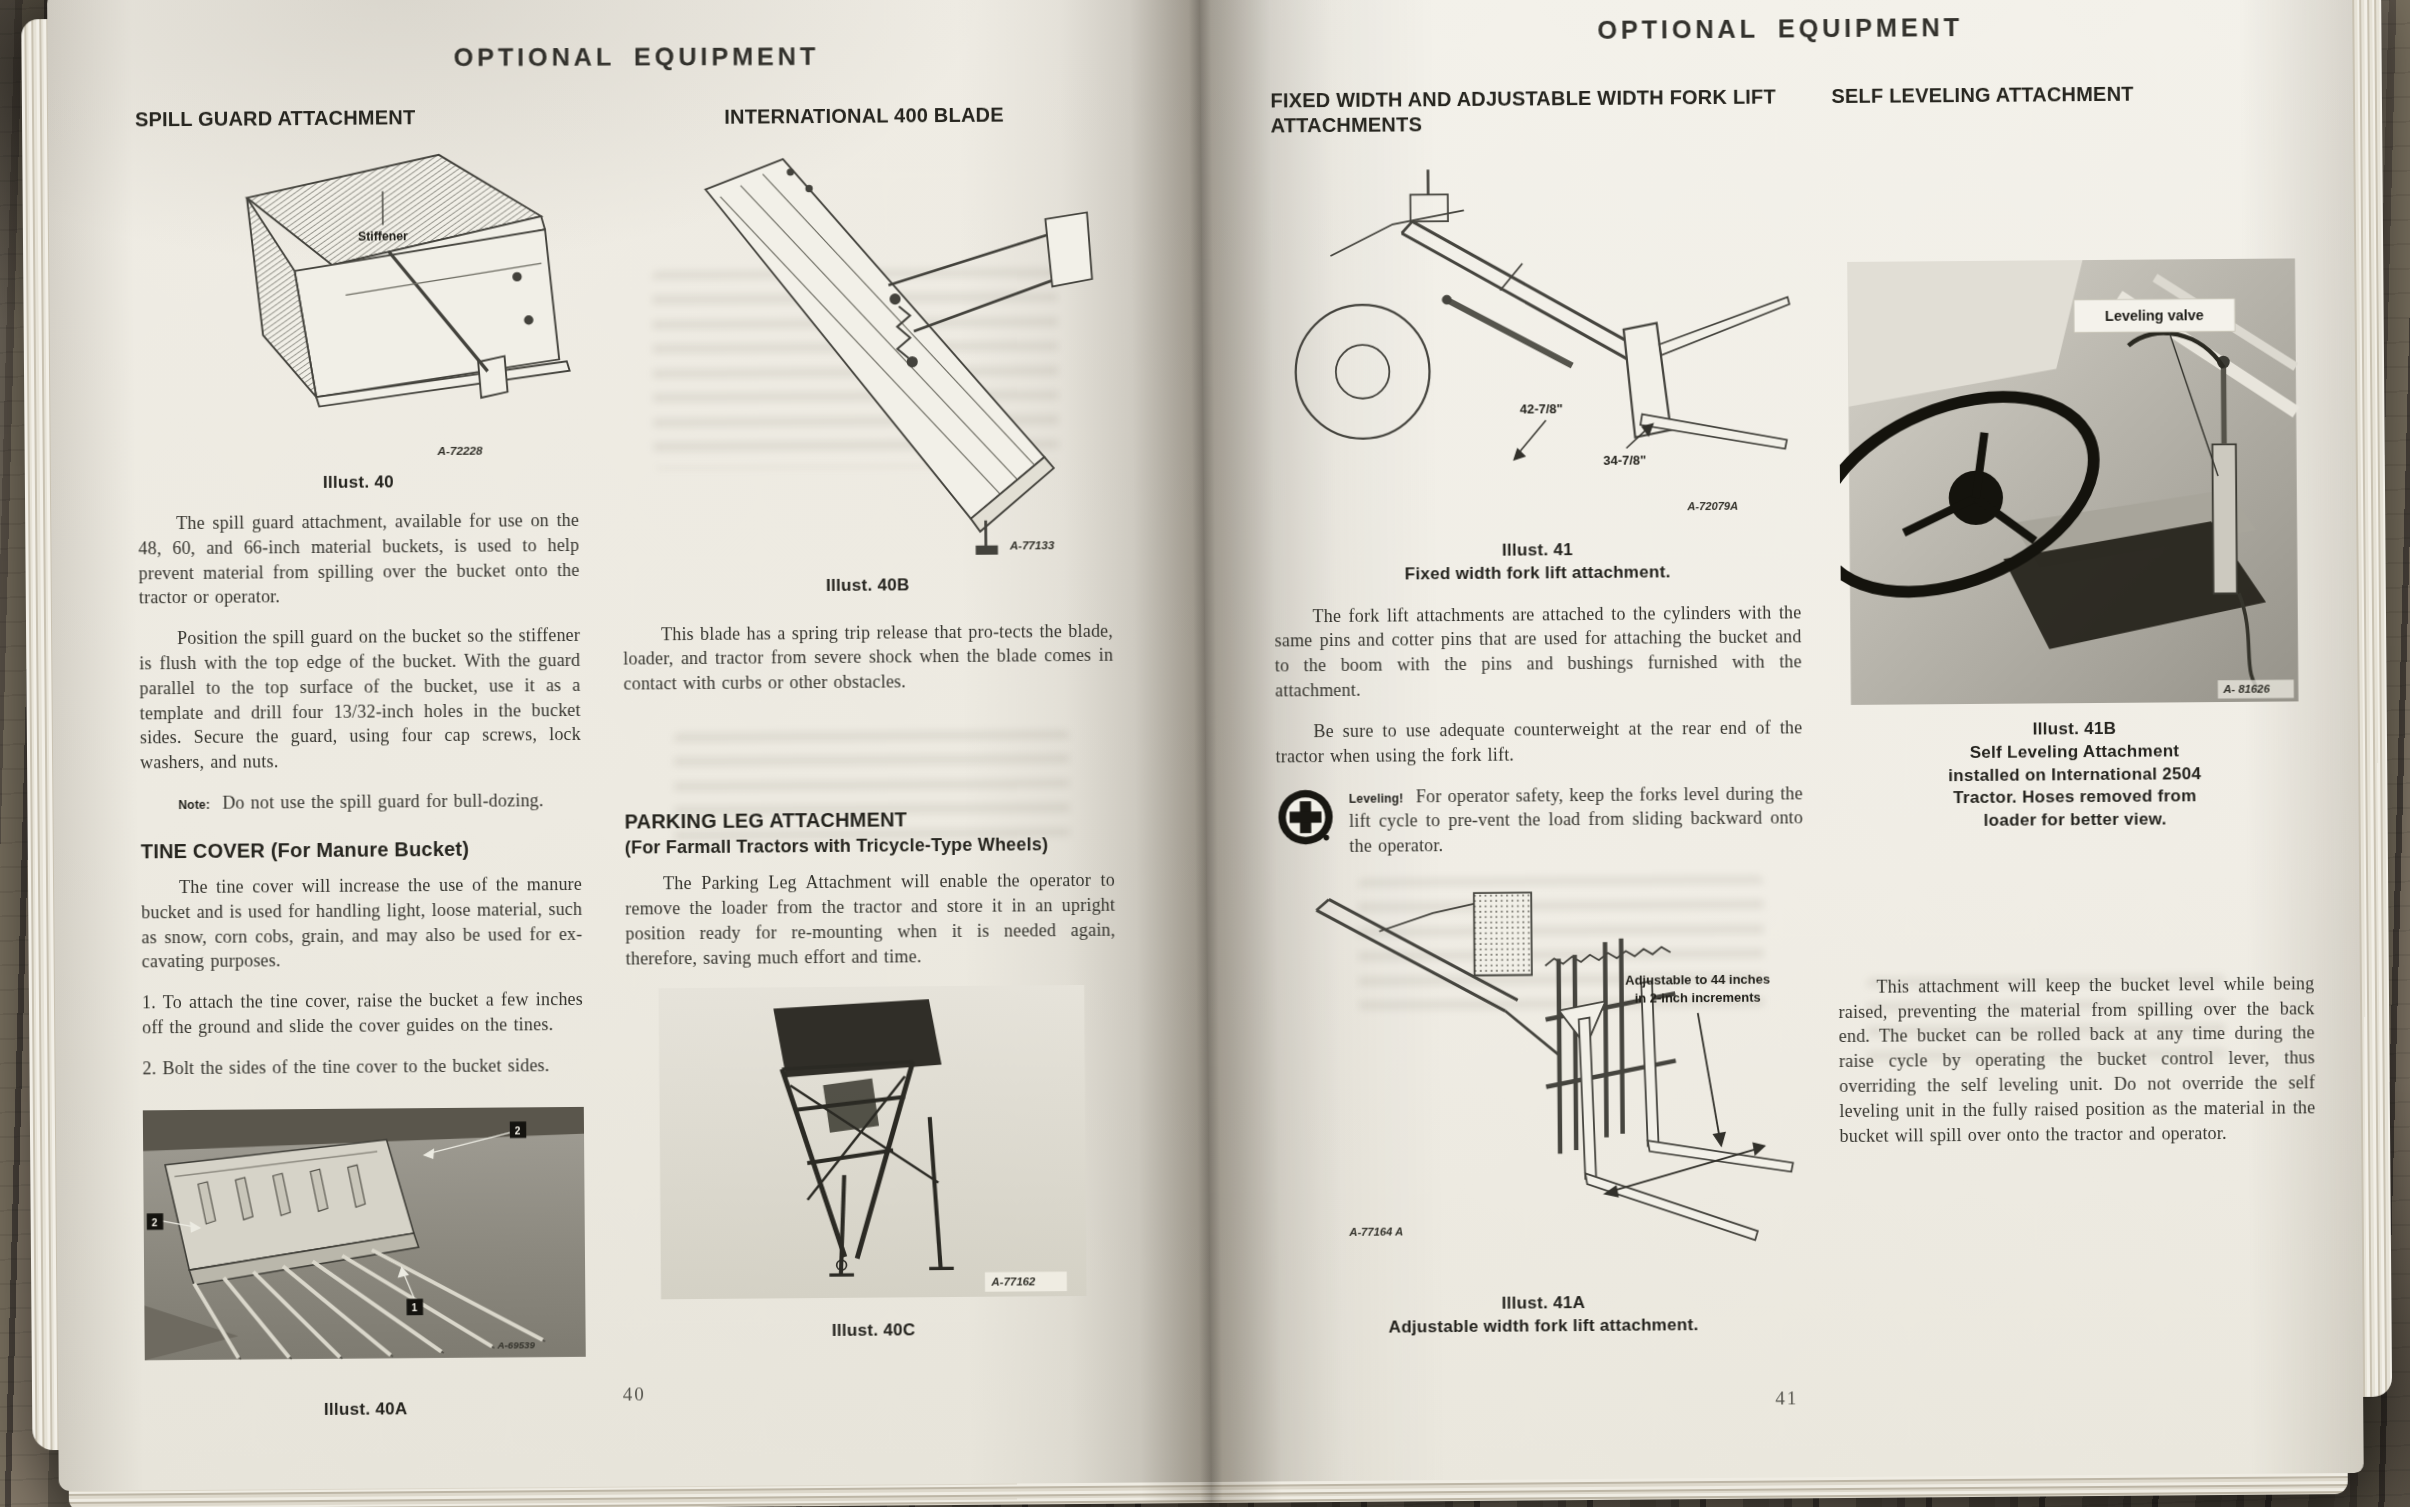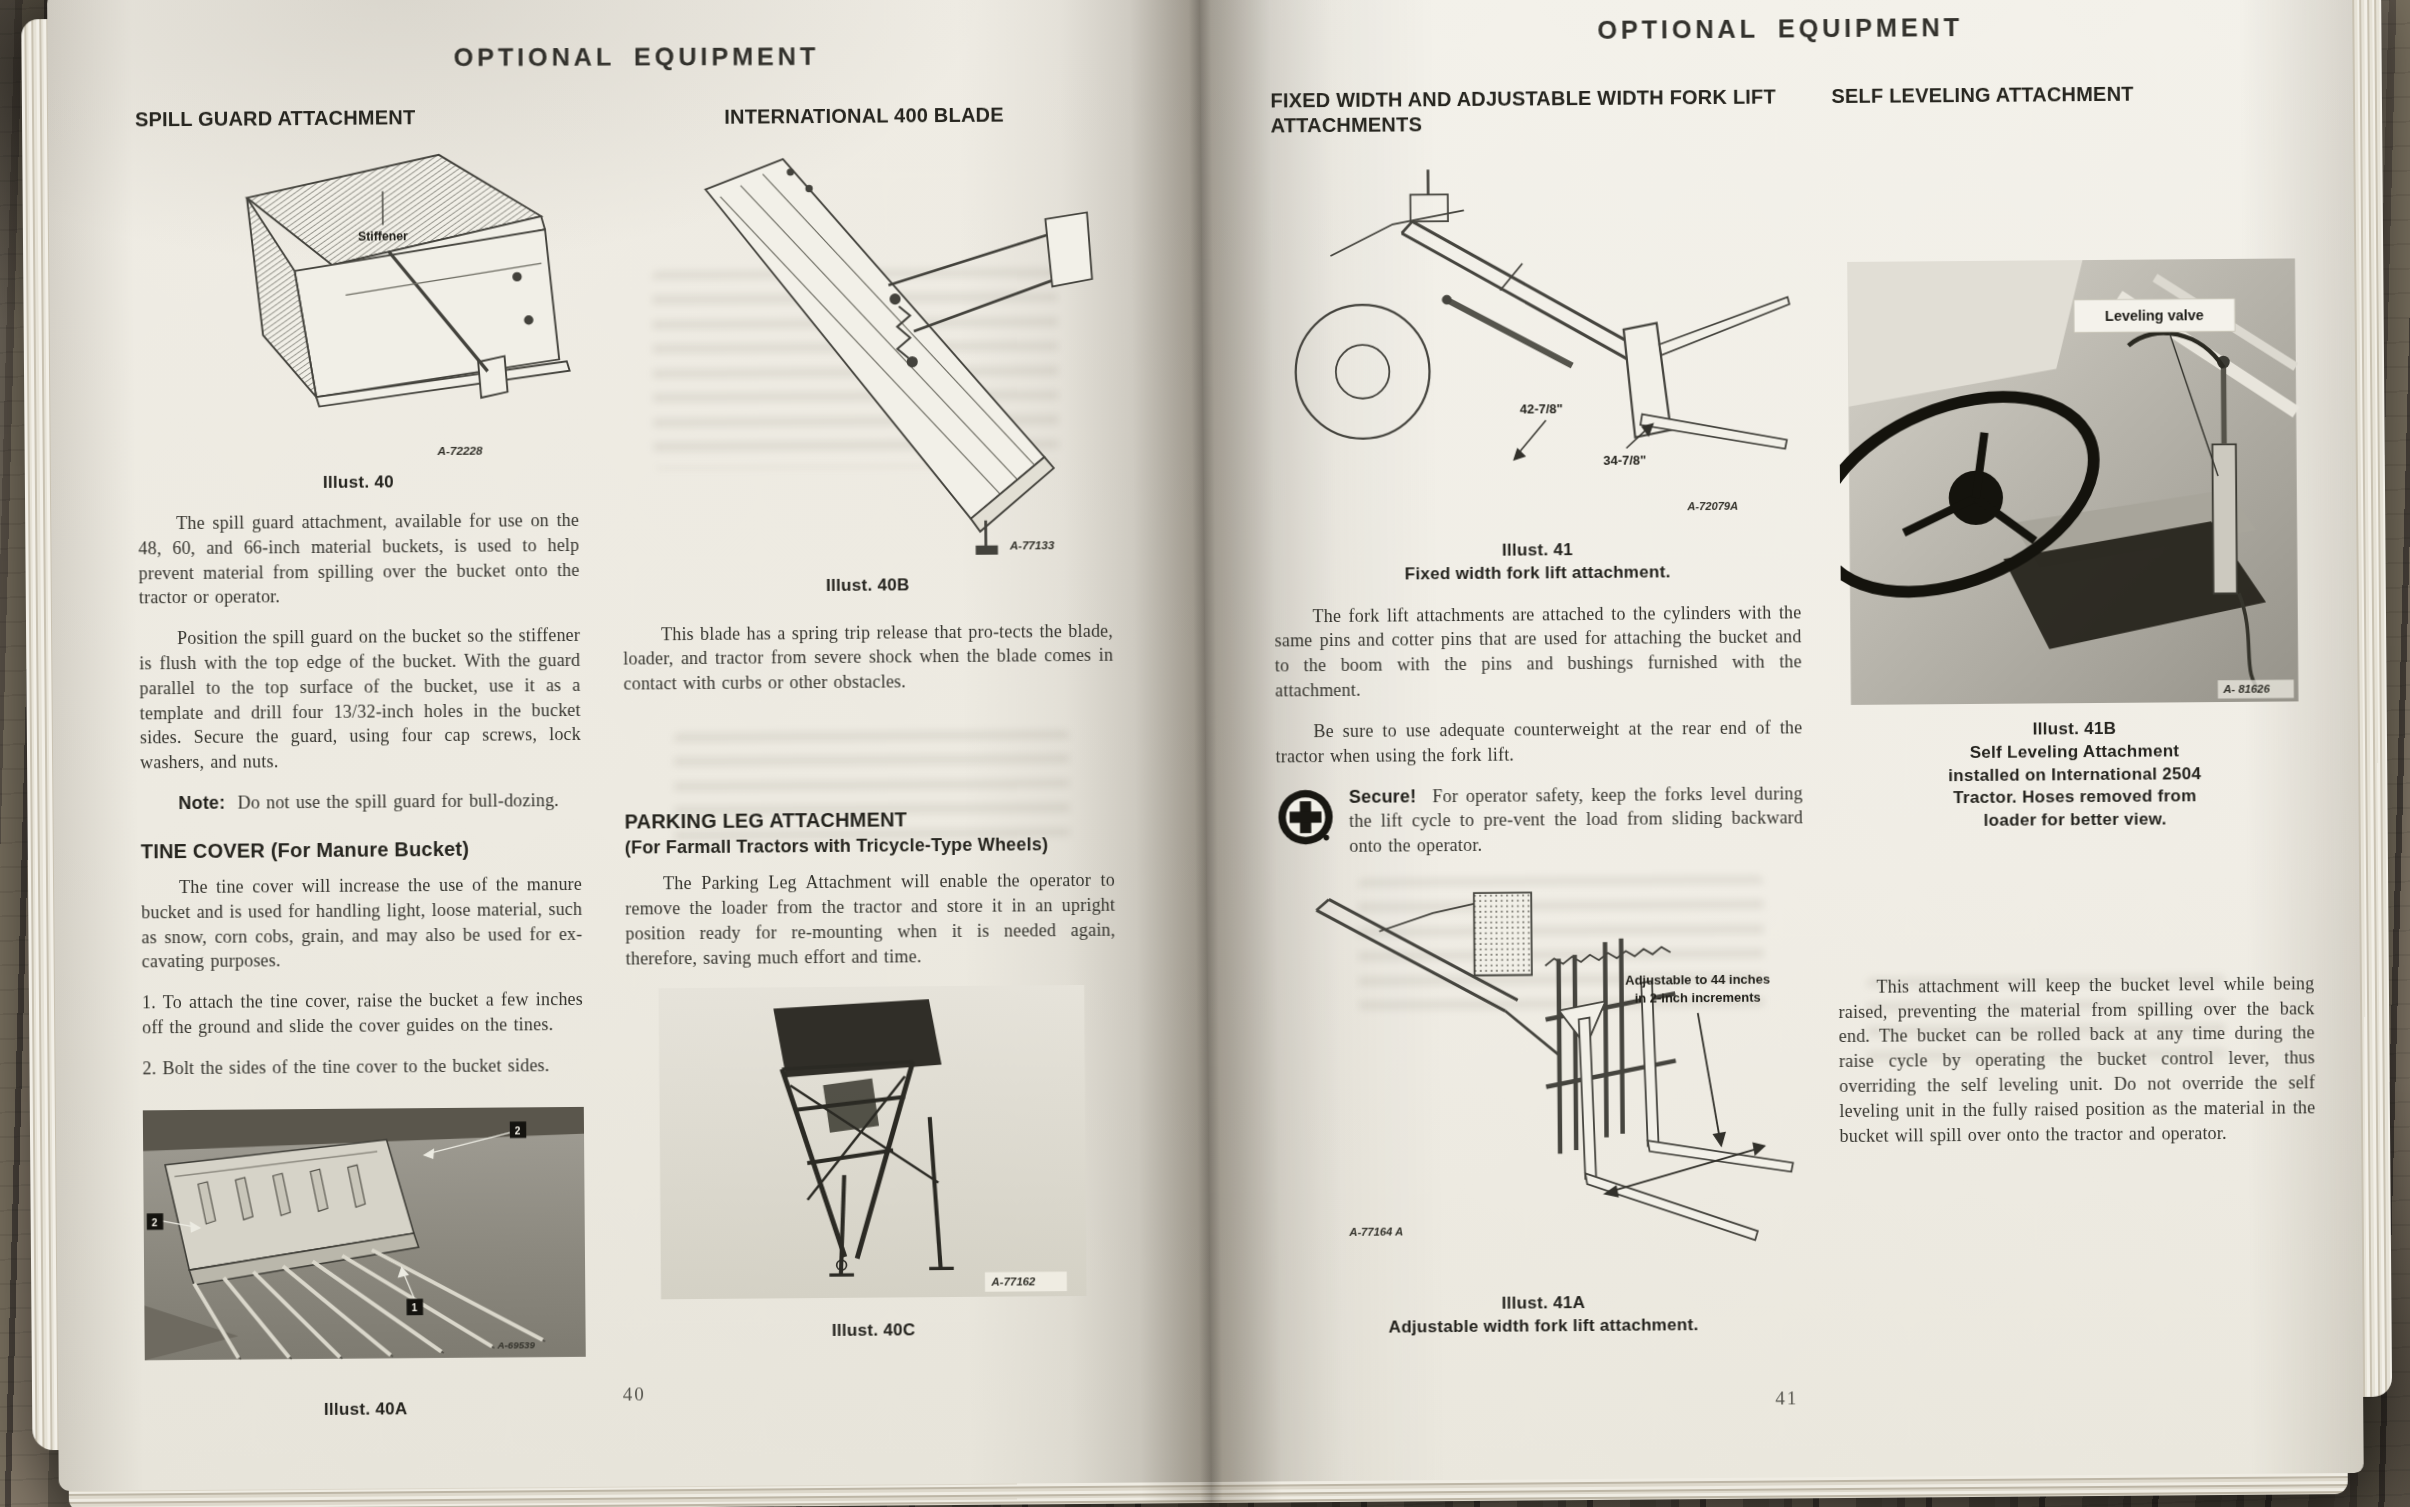--- a/index.html
+++ b/index.html
@@ -56,21 +56,21 @@
   .hdr{font-family:"Liberation Sans",sans-serif;font-weight:700;font-size:25.4px;
     letter-spacing:3.8px;word-spacing:8.5px;color:#33322d;text-align:center;}
   .page-left .hdr{margin-bottom:32px;transform:rotate(.3deg);}
   .page-right .hdr{margin-bottom:41px;}
   h3{font-family:"Liberation Sans",sans-serif;font-weight:700;font-size:20px;line-height:1.25;
     color:#26251f;letter-spacing:0.2px;margin:0 0 11.3px;}
   h3.sub{font-size:18px;margin:0 0 13px;}
   p.body{font-family:"Liberation Serif",serif;font-size:18px;line-height:1.38;color:#35342e;
     text-align:justify;text-indent:38px;margin:0 0 16px;letter-spacing:0.2px;word-spacing:1.4px;}
   p.noind{text-indent:0;}
-  .inline-label{font-family:"Liberation Sans",sans-serif;font-weight:700;font-size:18px;color:#201f1a;}
+  .inline-label{font-family:"Liberation Sans",sans-serif;font-weight:700;font-size:12px;color:#201f1a;}
   .caption{font-family:"Liberation Sans",sans-serif;font-weight:700;font-size:17px;line-height:1.34;
     color:#24231e;text-align:center;letter-spacing:0.3px;}
   .page-num{position:absolute;left:0;right:0;text-align:center;
     font-family:"Liberation Serif",serif;font-size:19px;color:#55544d;letter-spacing:1.9px;}
   .page-left .page-num{bottom:81px;}
   .page-right .page-num{bottom:68px;}
 
   .cols{display:flex;}
   .page-left .cols{gap:43px;}
   .page-right .cols{gap:34px;}
@@ -328,21 +328,21 @@
           <p class="body">Be sure to use adequate counterweight at the rear end of the tractor when using the fork lift.</p>
 
           <div class="caution clearfix">
             <svg class="caution-icon" width="58" height="58" viewBox="0 0 62 62">
               <circle cx="31" cy="31" r="29" fill="#181712"></circle>
               <circle cx="31" cy="31" r="21" fill="#f2f0e8"></circle>
               <rect x="25" y="14" width="12" height="34" fill="#181712"></rect>
               <rect x="14" y="25" width="34" height="12" fill="#181712"></rect>
               <circle cx="53" cy="53" r="3" fill="#181712"></circle>
             </svg>
-            <p class="body noind"><span class="inline-label">Secure!</span>&nbsp; <span>For operator safety, keep the forks level during the lift cycle to pre-vent the load from sliding backward onto the operator.</span></p>
+            <p class="body noind"><span class="inline-label">Leveling!</span>&nbsp; <span>For operator safety, keep the forks level during the lift cycle to pre-vent the load from sliding backward onto the operator.</span></p>
           </div>
 
           <svg class="art" width="516" height="403" viewBox="0 0 560 450" style="margin-top:7.5px;">
             <defs>
               <pattern id="gr" patternUnits="userSpaceOnUse" width="6" height="6">
                 <rect width="6" height="6" fill="#f1efe7"></rect>
                 <circle cx="3" cy="3" r="1" fill="#55534b"></circle>
               </pattern>
             </defs>
             <g stroke="#45443e" fill="none">

